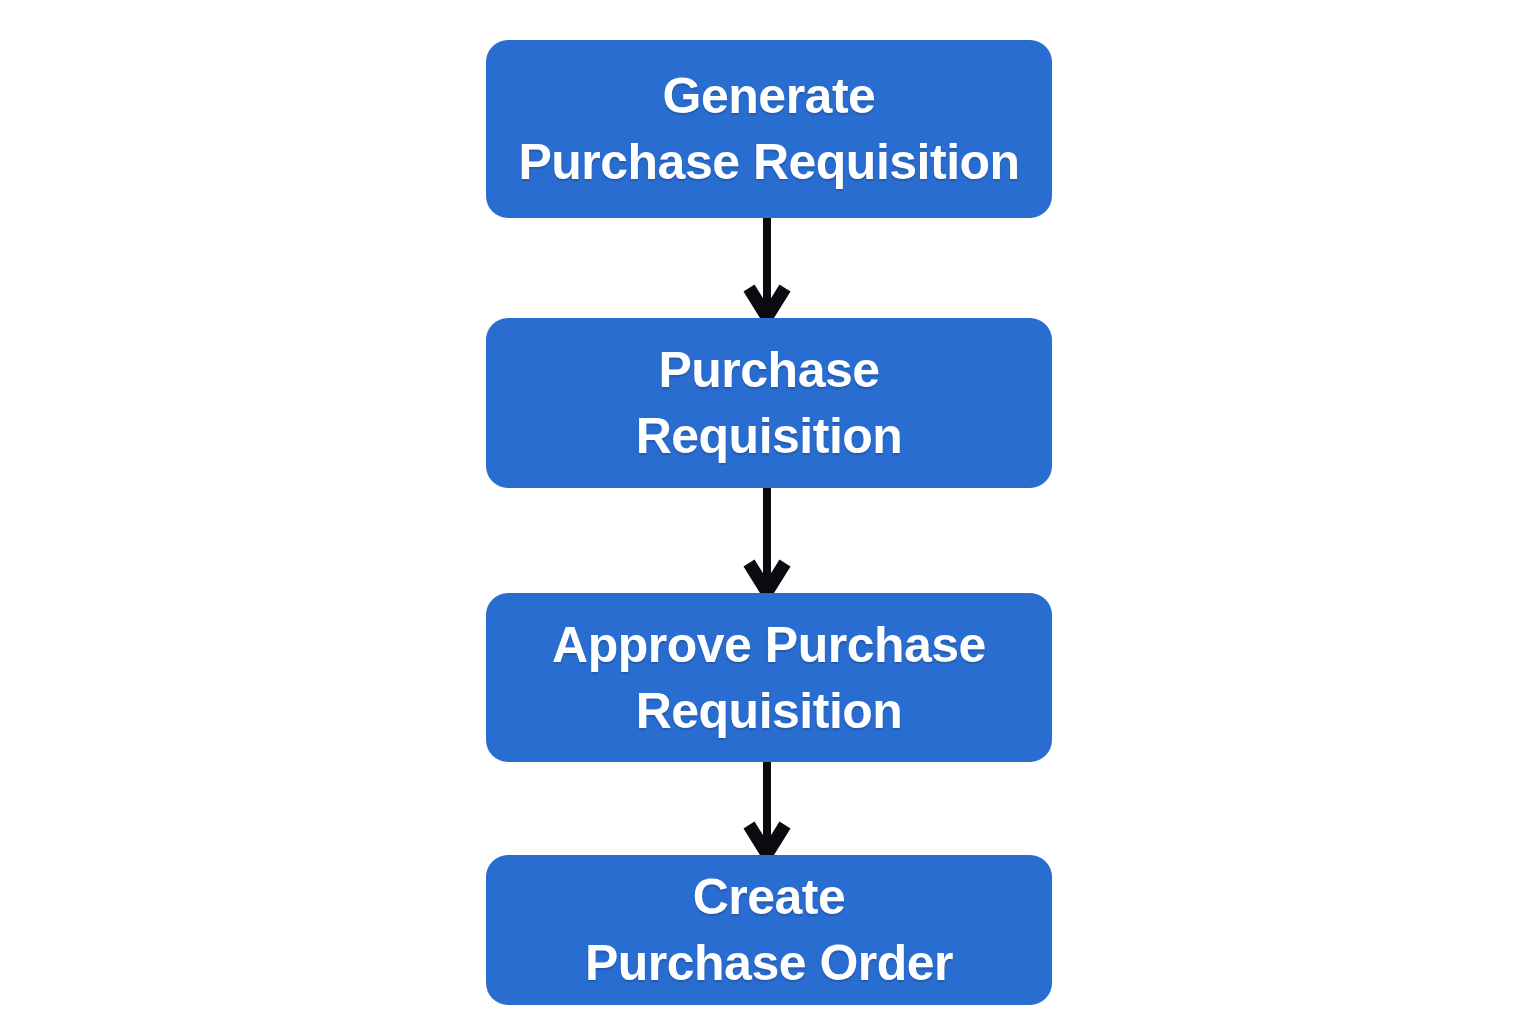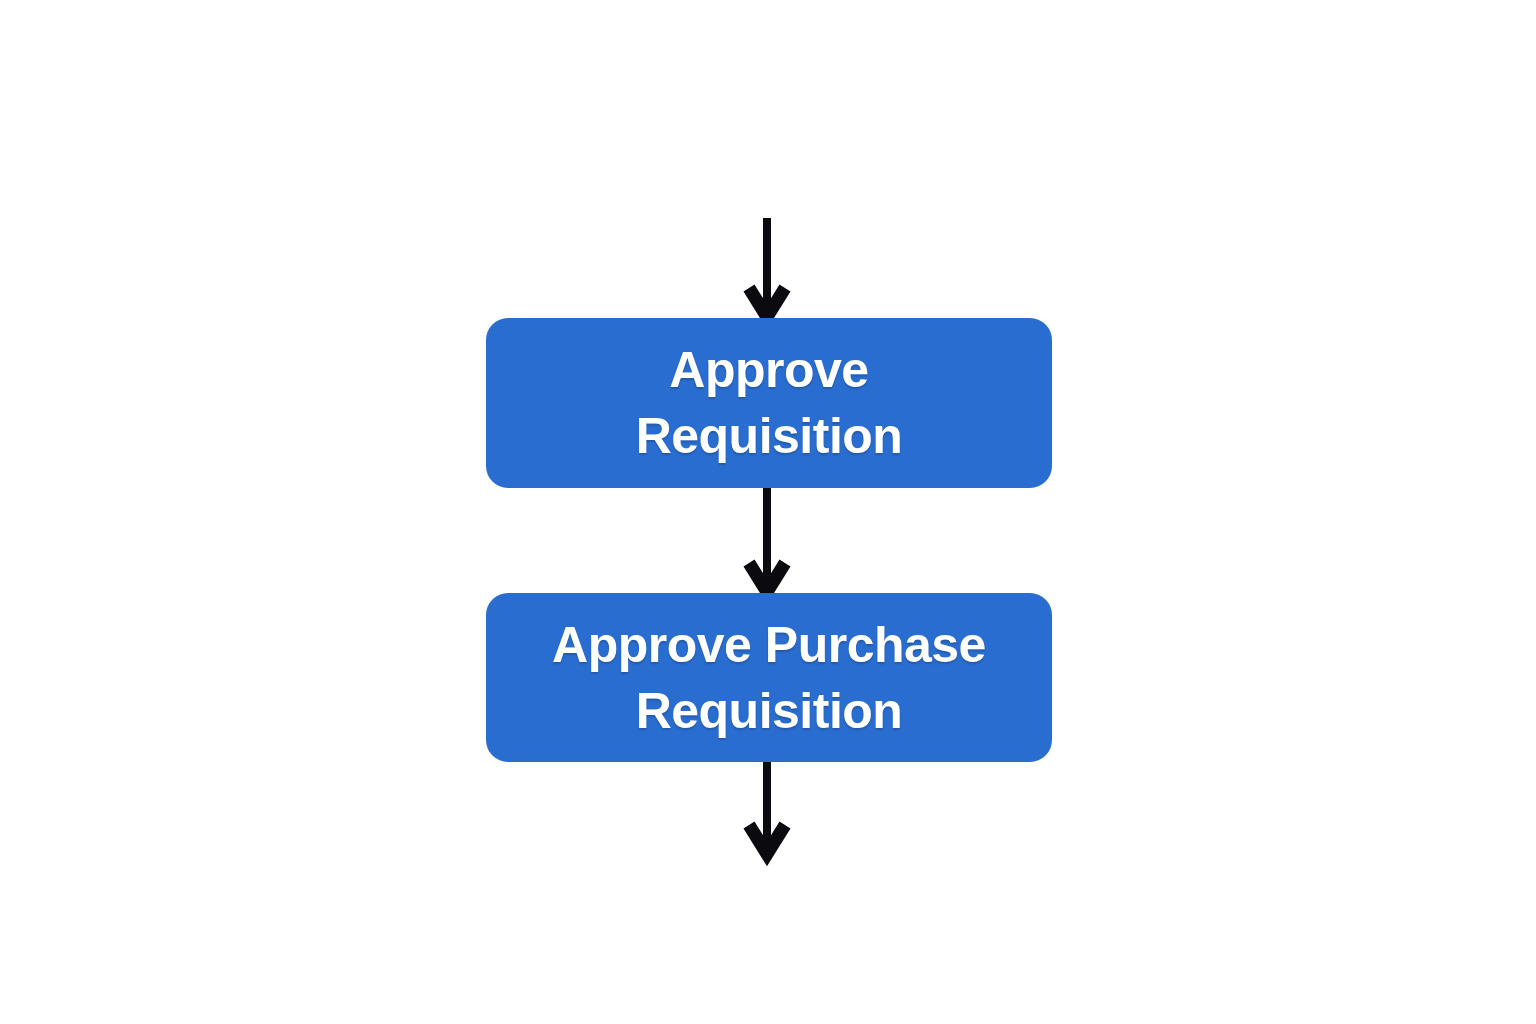--- a/index.html
+++ b/index.html
@@ -67,30 +67,34 @@
     display: block;
     overflow: visible;
   }
 </style>
 </head>
 <body>
 
 <div id="canvas" style="background: rgb(255, 255, 255);">
 
 
+  <div class="node" id="node-0" style="left: 486px; top: 40px; width: 566px; height: 178px; background: rgb(42, 109, 208); color: rgb(255, 255, 255);">
+    <span class="node-text">Generate
+Purchase Requisition</span>
+  </div>
 
   <div class="connector" id="conn-0" style="left: 747px; top: 218px;">
     <svg width="40" height="100" viewBox="0 0 40 100" xmlns="http://www.w3.org/2000/svg">
       <line x1="20" y1="0" x2="20" y2="98" stroke="#0b0b0f" stroke-width="8"></line>
       <polyline points="2,70 20,99 38,70" fill="none" stroke="#0b0b0f" stroke-width="13" stroke-linecap="butt" stroke-linejoin="miter"></polyline>
     </svg>
   </div>
 
   <div class="node" id="node-1" style="left: 486px; top: 318px; width: 566px; height: 170px; background: rgb(42, 109, 208); color: rgb(255, 255, 255);">
-    <span class="node-text">Approve
+    <span class="node-text">Purchase
 Requisition</span>
   </div>
 
   <div class="connector" id="conn-1" style="left: 747px; top: 488px;">
     <svg width="40" height="105" viewBox="0 0 40 105" xmlns="http://www.w3.org/2000/svg">
       <line x1="20" y1="0" x2="20" y2="103" stroke="#0b0b0f" stroke-width="8"></line>
       <polyline points="2,75 20,104 38,75" fill="none" stroke="#0b0b0f" stroke-width="13" stroke-linecap="butt" stroke-linejoin="miter"></polyline>
     </svg>
   </div>
 
@@ -99,14 +103,18 @@
 Requisition</span>
   </div>
 
   <div class="connector" id="conn-2" style="left: 747px; top: 762px;">
     <svg width="40" height="93" viewBox="0 0 40 93" xmlns="http://www.w3.org/2000/svg">
       <line x1="20" y1="0" x2="20" y2="91" stroke="#0b0b0f" stroke-width="8"></line>
       <polyline points="2,63 20,92 38,63" fill="none" stroke="#0b0b0f" stroke-width="13" stroke-linecap="butt" stroke-linejoin="miter"></polyline>
     </svg>
   </div>
 
+  <div class="node" id="node-3" style="left: 486px; top: 855px; width: 566px; height: 150px; background: rgb(42, 109, 208); color: rgb(255, 255, 255);">
+    <span class="node-text">Create
+Purchase Order</span>
+  </div>
 
 </div>
 
 </body></html>

